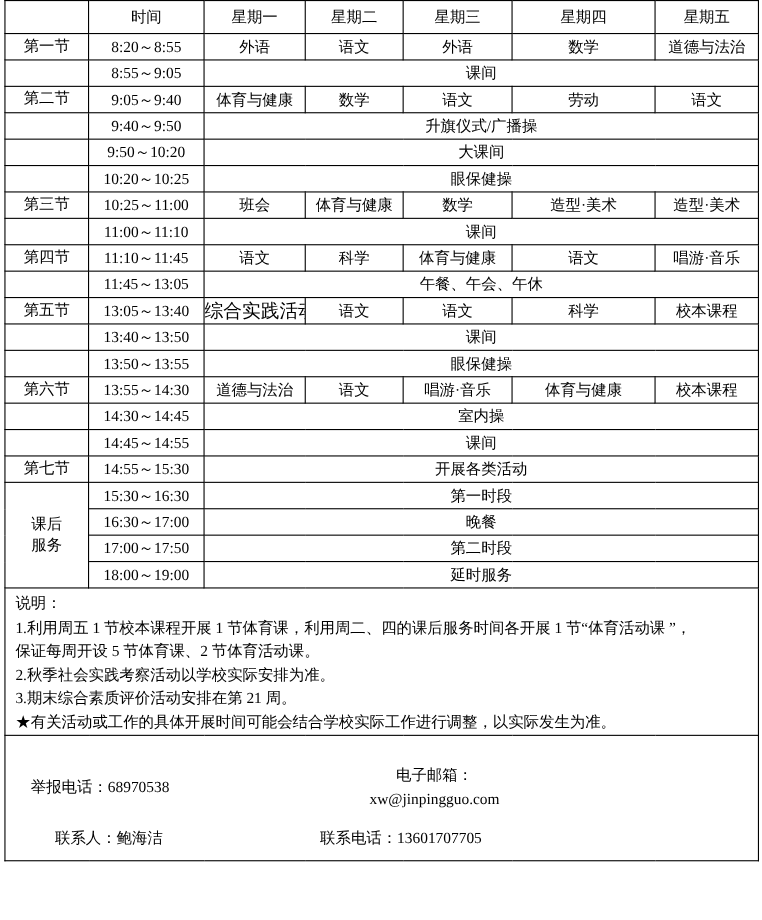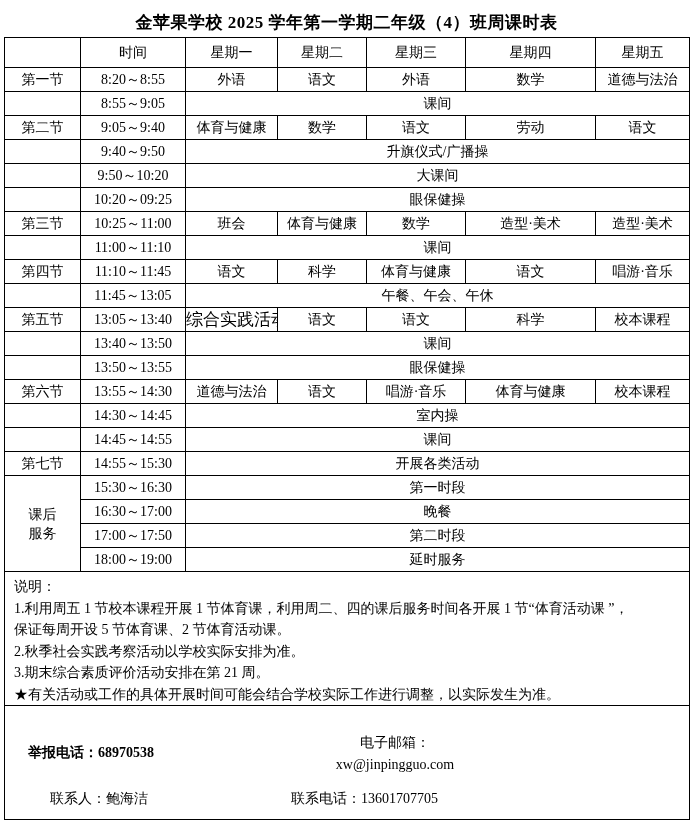--- a/index.html
+++ b/index.html
@@ -57,30 +57,29 @@
     font-size: 14px;
     white-space: normal;
   }
   tr.footer-row { height: 114px; }
   td.footer-cell {
     position: relative;
     text-align: left;
     font-size: 14px;
     padding: 0;
   }
-  .f-report  { position: absolute; left: 23px;  top: 38px; font-weight: bold; }
+  .f-report  { position: absolute; left: 23px;  top: 38px; }
   .f-email   { position: absolute; left: 250px; top: 26px; width: 280px; text-align: center; line-height: 22px; }
   .f-contact { position: absolute; left: 45px;  top: 84px; }
   .f-phone   { position: absolute; left: 286px; top: 84px; }
 </style>
 </head>
 <body>
 
 <div class="page">
-  <div class="title">金苹果学校 2025 学年第一学期二年级（4）班周课时表</div>
 
   <table class="sheet">
     <colgroup>
       <col style="width:76px">
         <col style="width:105px">
         <col style="width:92px">
       <col style="width:89px">
         <col style="width:99px">
         <col style="width:130px">
       <col style="width:94px">
@@ -125,21 +124,21 @@
           <td class="c-time">9:40～9:50</td>
           <td class="c-span" colspan="5">升旗仪式/广播操</td>
         </tr>
         <tr>
           <td class="c-period"></td>
           <td class="c-time">9:50～10:20</td>
           <td class="c-span" colspan="5">大课间</td>
         </tr>
         <tr>
           <td class="c-period"></td>
-          <td class="c-time">10:20～09:25</td>
+          <td class="c-time">10:20～10:25</td>
           <td class="c-span" colspan="5">眼保健操</td>
         </tr>
         <tr>
           <td class="c-period">第三节</td>
           <td class="c-time">10:25～11:00</td>
           <td class="c-subj">班会</td>
           <td class="c-subj">体育与健康</td>
           <td class="c-subj">数学</td>
           <td class="c-subj">造型·美术</td>
           <td class="c-subj">造型·美术</td>

